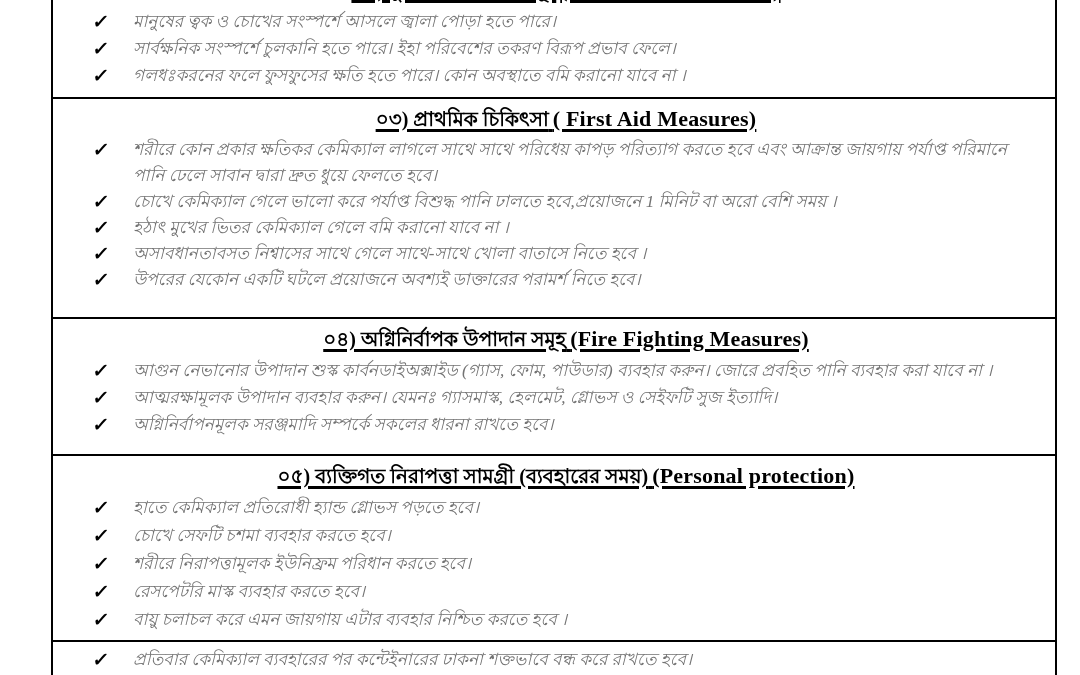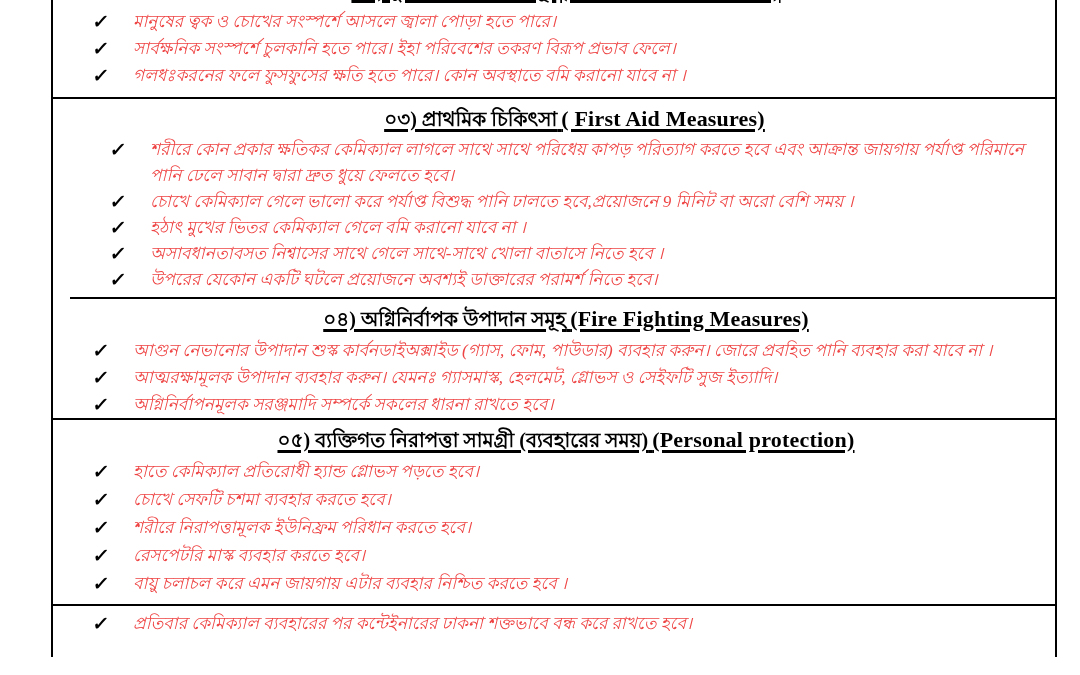--- a/index.html
+++ b/index.html
@@ -15,22 +15,22 @@
   .doc-table {
     position:absolute;
     left:51px; top:-30px;
     width:1006px;
     border:2px solid #000000;
     border-bottom:none;
     background:#ffffff;
   }
   .section { border-bottom:2px solid #000000; padding:4px 16px 6px 40px; }
   .section.s1 { padding-top:2px; padding-bottom:8px; }
-  .section.s2 { padding-bottom:4px;margin-left:17px; }
-  .section.s3 { padding-bottom:0px; }
+  .section.s2 { padding-bottom:24px; }
+  .section.s3 { padding-bottom:16px; }
   .section.s4 { }
   .section.s5 { border-bottom:none; padding-bottom:20px; }
 
   .hdr { text-align:center; line-height:32px; white-space:nowrap; }
   .hdr-inner {
     display:inline-block;
     text-decoration:underline;
     text-decoration-thickness:2.5px;
     text-underline-offset:3px;
     font-weight:bold;
@@ -50,21 +50,21 @@
     font-style:normal;
     font-weight:bold;
     transform:skewX(-8deg);
     color:#000000;
   }
   .txt {
     flex:1 1 auto;
     font-size:17px;
     font-style:italic;
     font-weight:500;
-    color:#ef4444;
+    color:#737373;
     padding-right:4px;
   }
 </style>
 </head>
 <body>
 
 <div class="page">
   <div class="doc-table">
 
     <div class="section s1">
@@ -88,21 +88,21 @@
     <div class="section s2">
       <div class="hdr">
         <span class="hdr-inner"><span class="hdr-bn">০৩) প্রাথমিক চিকিৎসা</span> <span class="hdr-en">( First Aid Measures)</span></span>
       </div>
       <div class="bullet">
         <span class="check">✓</span>
         <span class="txt">শরীরে কোন প্রকার ক্ষতিকর কেমিক্যাল লাগলে সাথে সাথে পরিধেয় কাপড় পরিত্যাগ করতে হবে এবং আক্রান্ত জায়গায় পর্যাপ্ত পরিমানে পানি ঢেলে সাবান দ্বারা দ্রুত ধুয়ে ফেলতে হবে।</span>
       </div>
       <div class="bullet">
         <span class="check">✓</span>
-        <span class="txt">চোখে কেমিক্যাল গেলে ভালো করে পর্যাপ্ত বিশুদ্ধ পানি ঢালতে হবে,প্রয়োজনে 9 মিনিট বা অরো বেশি সময় ।</span>
+        <span class="txt">চোখে কেমিক্যাল গেলে ভালো করে পর্যাপ্ত বিশুদ্ধ পানি ঢালতে হবে,প্রয়োজনে 1 মিনিট বা অরো বেশি সময় ।</span>
       </div>
       <div class="bullet">
         <span class="check">✓</span>
         <span class="txt">হঠাৎ মুখের ভিতর কেমিক্যাল গেলে বমি করানো যাবে না ।</span>
       </div>
       <div class="bullet">
         <span class="check">✓</span>
         <span class="txt">অসাবধানতাবসত নিশ্বাসের সাথে গেলে সাথে-সাথে খোলা বাতাসে নিতে হবে ।</span>
       </div>
       <div class="bullet">

